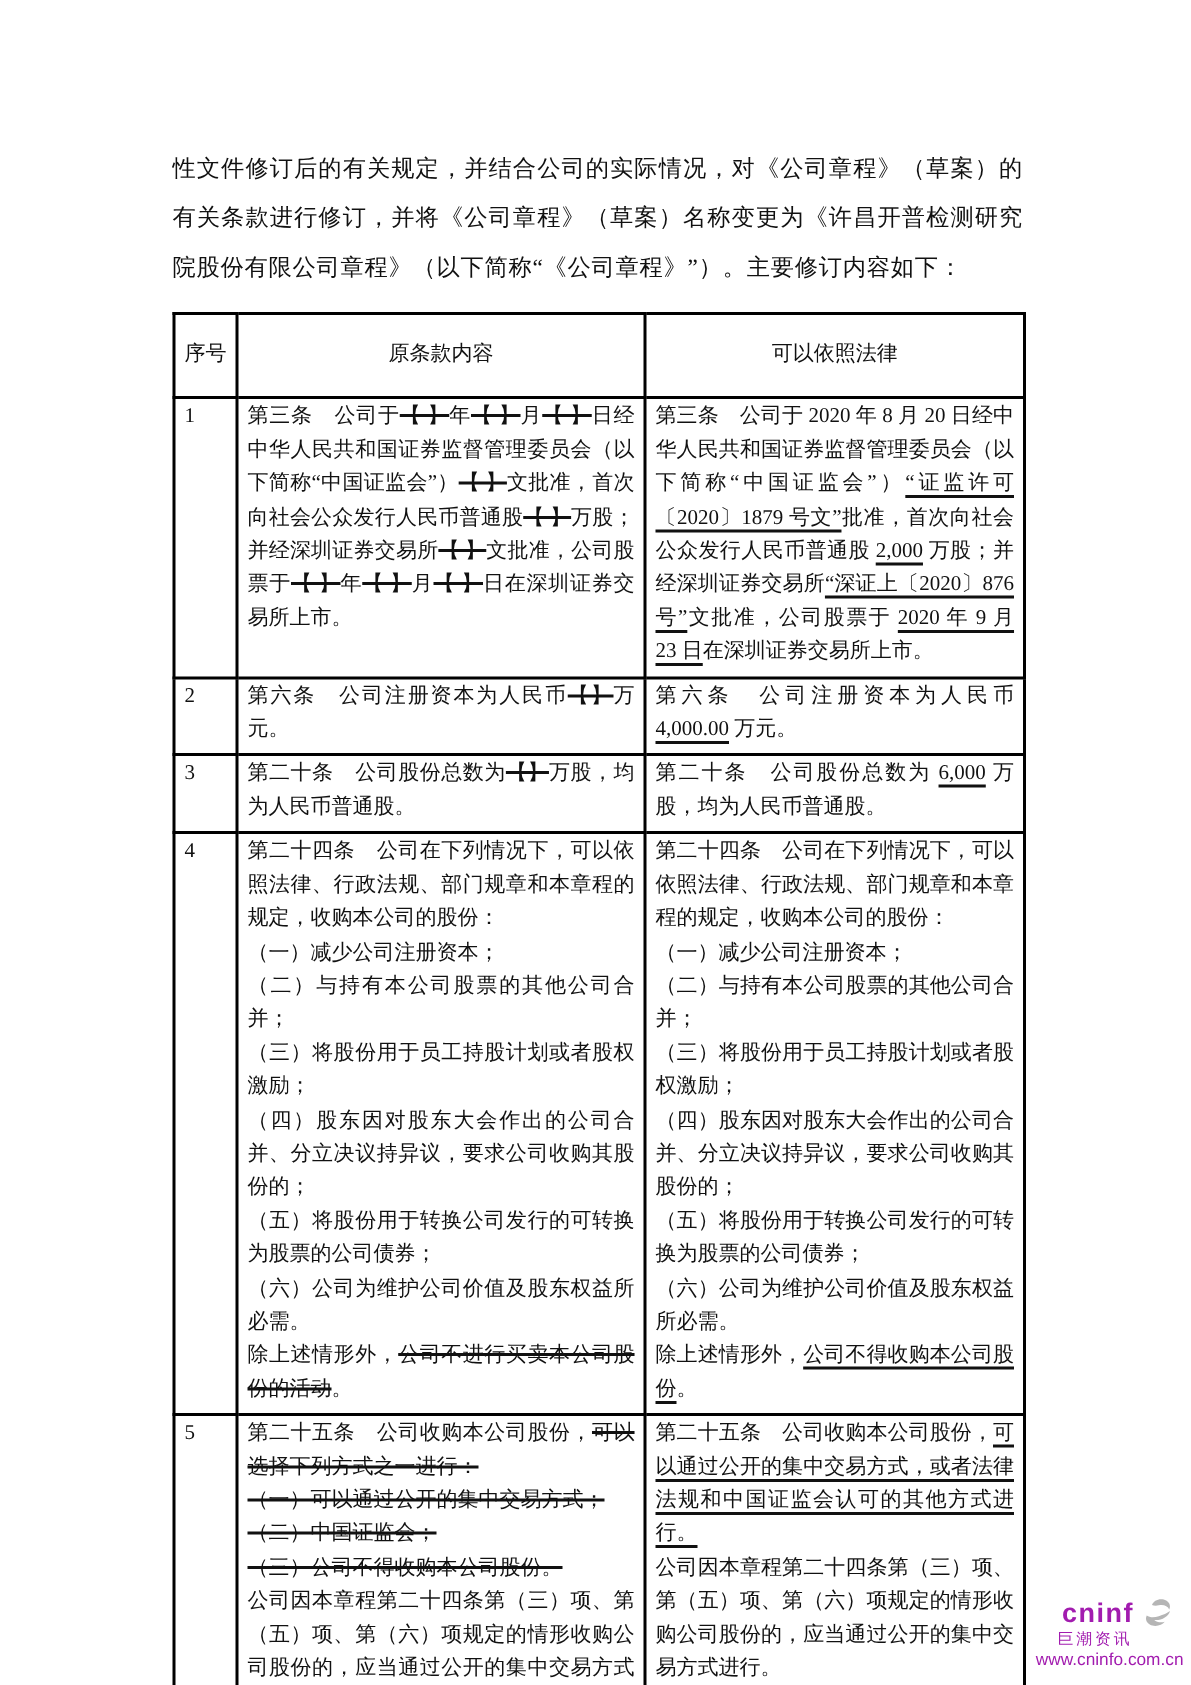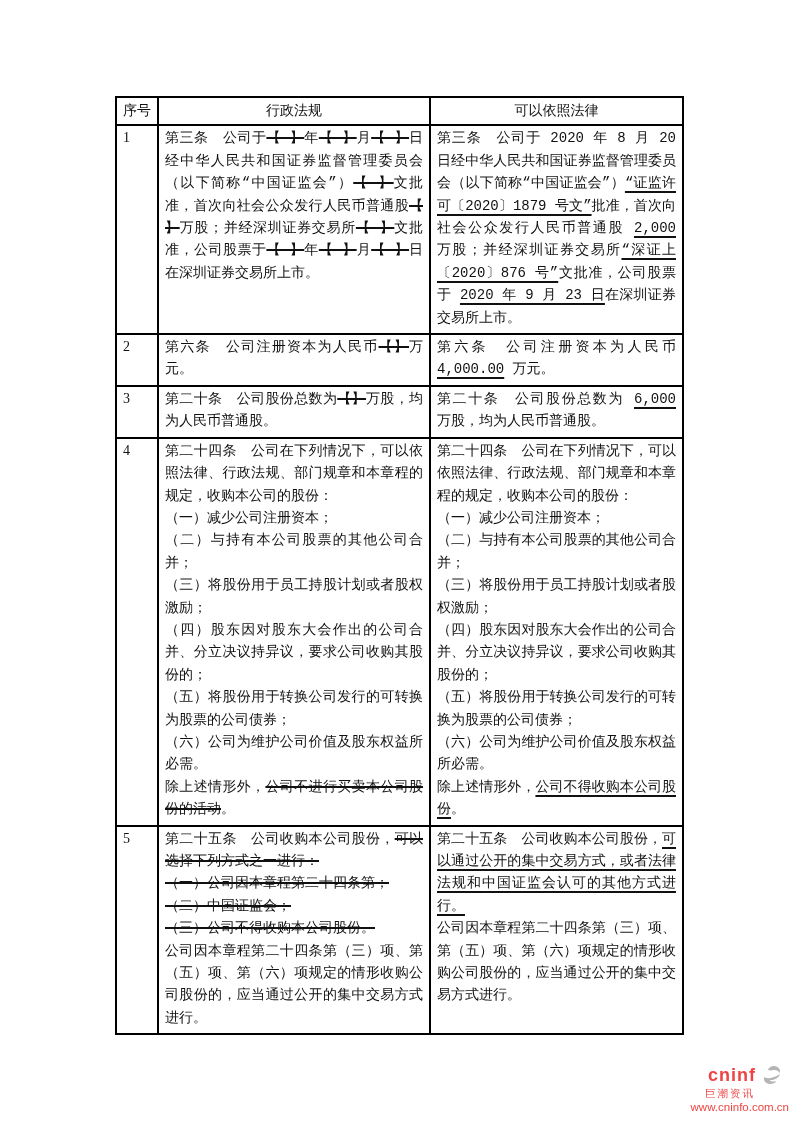--- a/index.html
+++ b/index.html
@@ -27,32 +27,32 @@
   table.rev-table th, table.rev-table td{
     border:2px solid #000;
     vertical-align:top;
     font-size:14px;
     line-height:22.4px;
     font-weight:normal;
     padding:1px 6px 4px 6px;
   }
   table.rev-table th{
     text-align:center;
-    padding:2px 2px;
+    padding:16px 2px;
   }
   td.cell-no{ padding-left:6px; }
-  td p{ margin:0; text-align:justify;font-family:Liberation Mono, monospace; }
+  td p{ margin:0; text-align:justify; }
   .seg-n{ text-decoration:none; }
   .seg-d{ text-decoration:line-through; text-decoration-thickness:1.5px; }
   .seg-u{ text-decoration:underline; text-underline-offset:4px; text-decoration-thickness:1.5px; }
   .watermark{
     position:absolute;
     right:5px;
     bottom:9px;
-    color:#ef4444;
+    color:#a21caf;
     font-family:"Liberation Sans","DejaVu Sans",sans-serif;
     display:flex;
     flex-direction:column;
     align-items:flex-end;
     line-height:1.15;
   }
   .wm-logo-row{
     display:flex;
     align-items:center;
     gap:1px;
@@ -73,31 +73,32 @@
   .wm-url{
     font-size:11.5px;
     margin-top:2px;
   }
 </style>
 </head>
 <body>
 
 <div class="page">
 
+  <p class="intro">性文件修订后的有关规定，并结合公司的实际情况，对《公司章程》（草案）的有关条款进行修订，并将《公司章程》（草案）名称变更为《许昌开普检测研究院股份有限公司章程》（以下简称“《公司章程》”）。主要修订内容如下：</p>
 
   <table class="rev-table">
     <colgroup>
       <col style="width:42px">
       <col style="width:272px">
       <col style="width:253px">
     </colgroup>
     <thead>
       <tr id="head-row">
           <th>序号</th>
-          <th>行政法规</th>
+          <th>原条款内容</th>
           <th>可以依照法律</th>
         </tr>
     </thead>
     <tbody id="table-body">
         <tr>
           <td class="cell-no">1</td>
           <td>
             <p><span class="seg-n">第三条　公司于</span><span class="seg-d">【 】</span><span class="seg-n">年</span><span class="seg-d">【 】</span><span class="seg-n">月</span><span class="seg-d">【 】</span><span class="seg-n">日经中华人民共和国证券监督管理委员会（以下简称“中国证监会”）</span><span class="seg-d">【 】</span><span class="seg-n">文批准，首次向社会公众发行人民币普通股</span><span class="seg-d">【 】</span><span class="seg-n">万股；并经深圳证券交易所</span><span class="seg-d">【 】</span><span class="seg-n">文批准，公司股票于</span><span class="seg-d">【 】</span><span class="seg-n">年</span><span class="seg-d">【 】</span><span class="seg-n">月</span><span class="seg-d">【 】</span><span class="seg-n">日在深圳证券交易所上市。</span></p>
           </td>
           <td>
@@ -142,21 +143,21 @@
             <p><span class="seg-n">（四）股东因对股东大会作出的公司合并、分立决议持异议，要求公司收购其股份的；</span></p>
             <p><span class="seg-n">（五）将股份用于转换公司发行的可转换为股票的公司债券；</span></p>
             <p><span class="seg-n">（六）公司为维护公司价值及股东权益所必需。</span></p>
             <p><span class="seg-n">除上述情形外，</span><span class="seg-u">公司不得收购本公司股份</span><span class="seg-n">。</span></p>
           </td>
         </tr>
         <tr>
           <td class="cell-no">5</td>
           <td>
             <p><span class="seg-n">第二十五条　公司收购本公司股份，</span><span class="seg-d">可以选择下列方式之一进行：</span></p>
-            <p><span class="seg-d">（一）公司因本章程第二十四条第；</span></p>
+            <p><span class="seg-d">（一）可以通过公开的集中交易方式；</span></p>
             <p><span class="seg-d">（二）中国证监会；</span></p>
             <p><span class="seg-d">（三）公司不得收购本公司股份。</span></p>
             <p><span class="seg-n">公司因本章程第二十四条第（三）项、第（五）项、第（六）项规定的情形收购公司股份的，应当通过公开的集中交易方式进行。</span></p>
           </td>
           <td>
             <p><span class="seg-n">第二十五条　公司收购本公司股份，</span><span class="seg-u">可以通过公开的集中交易方式，或者法律法规和中国证监会认可的其他方式进行。</span></p>
             <p><span class="seg-n">公司因本章程第二十四条第（三）项、第（五）项、第（六）项规定的情形收购公司股份的，应当通过公开的集中交易方式进行。</span></p>
           </td>
         </tr>
       </tbody>

